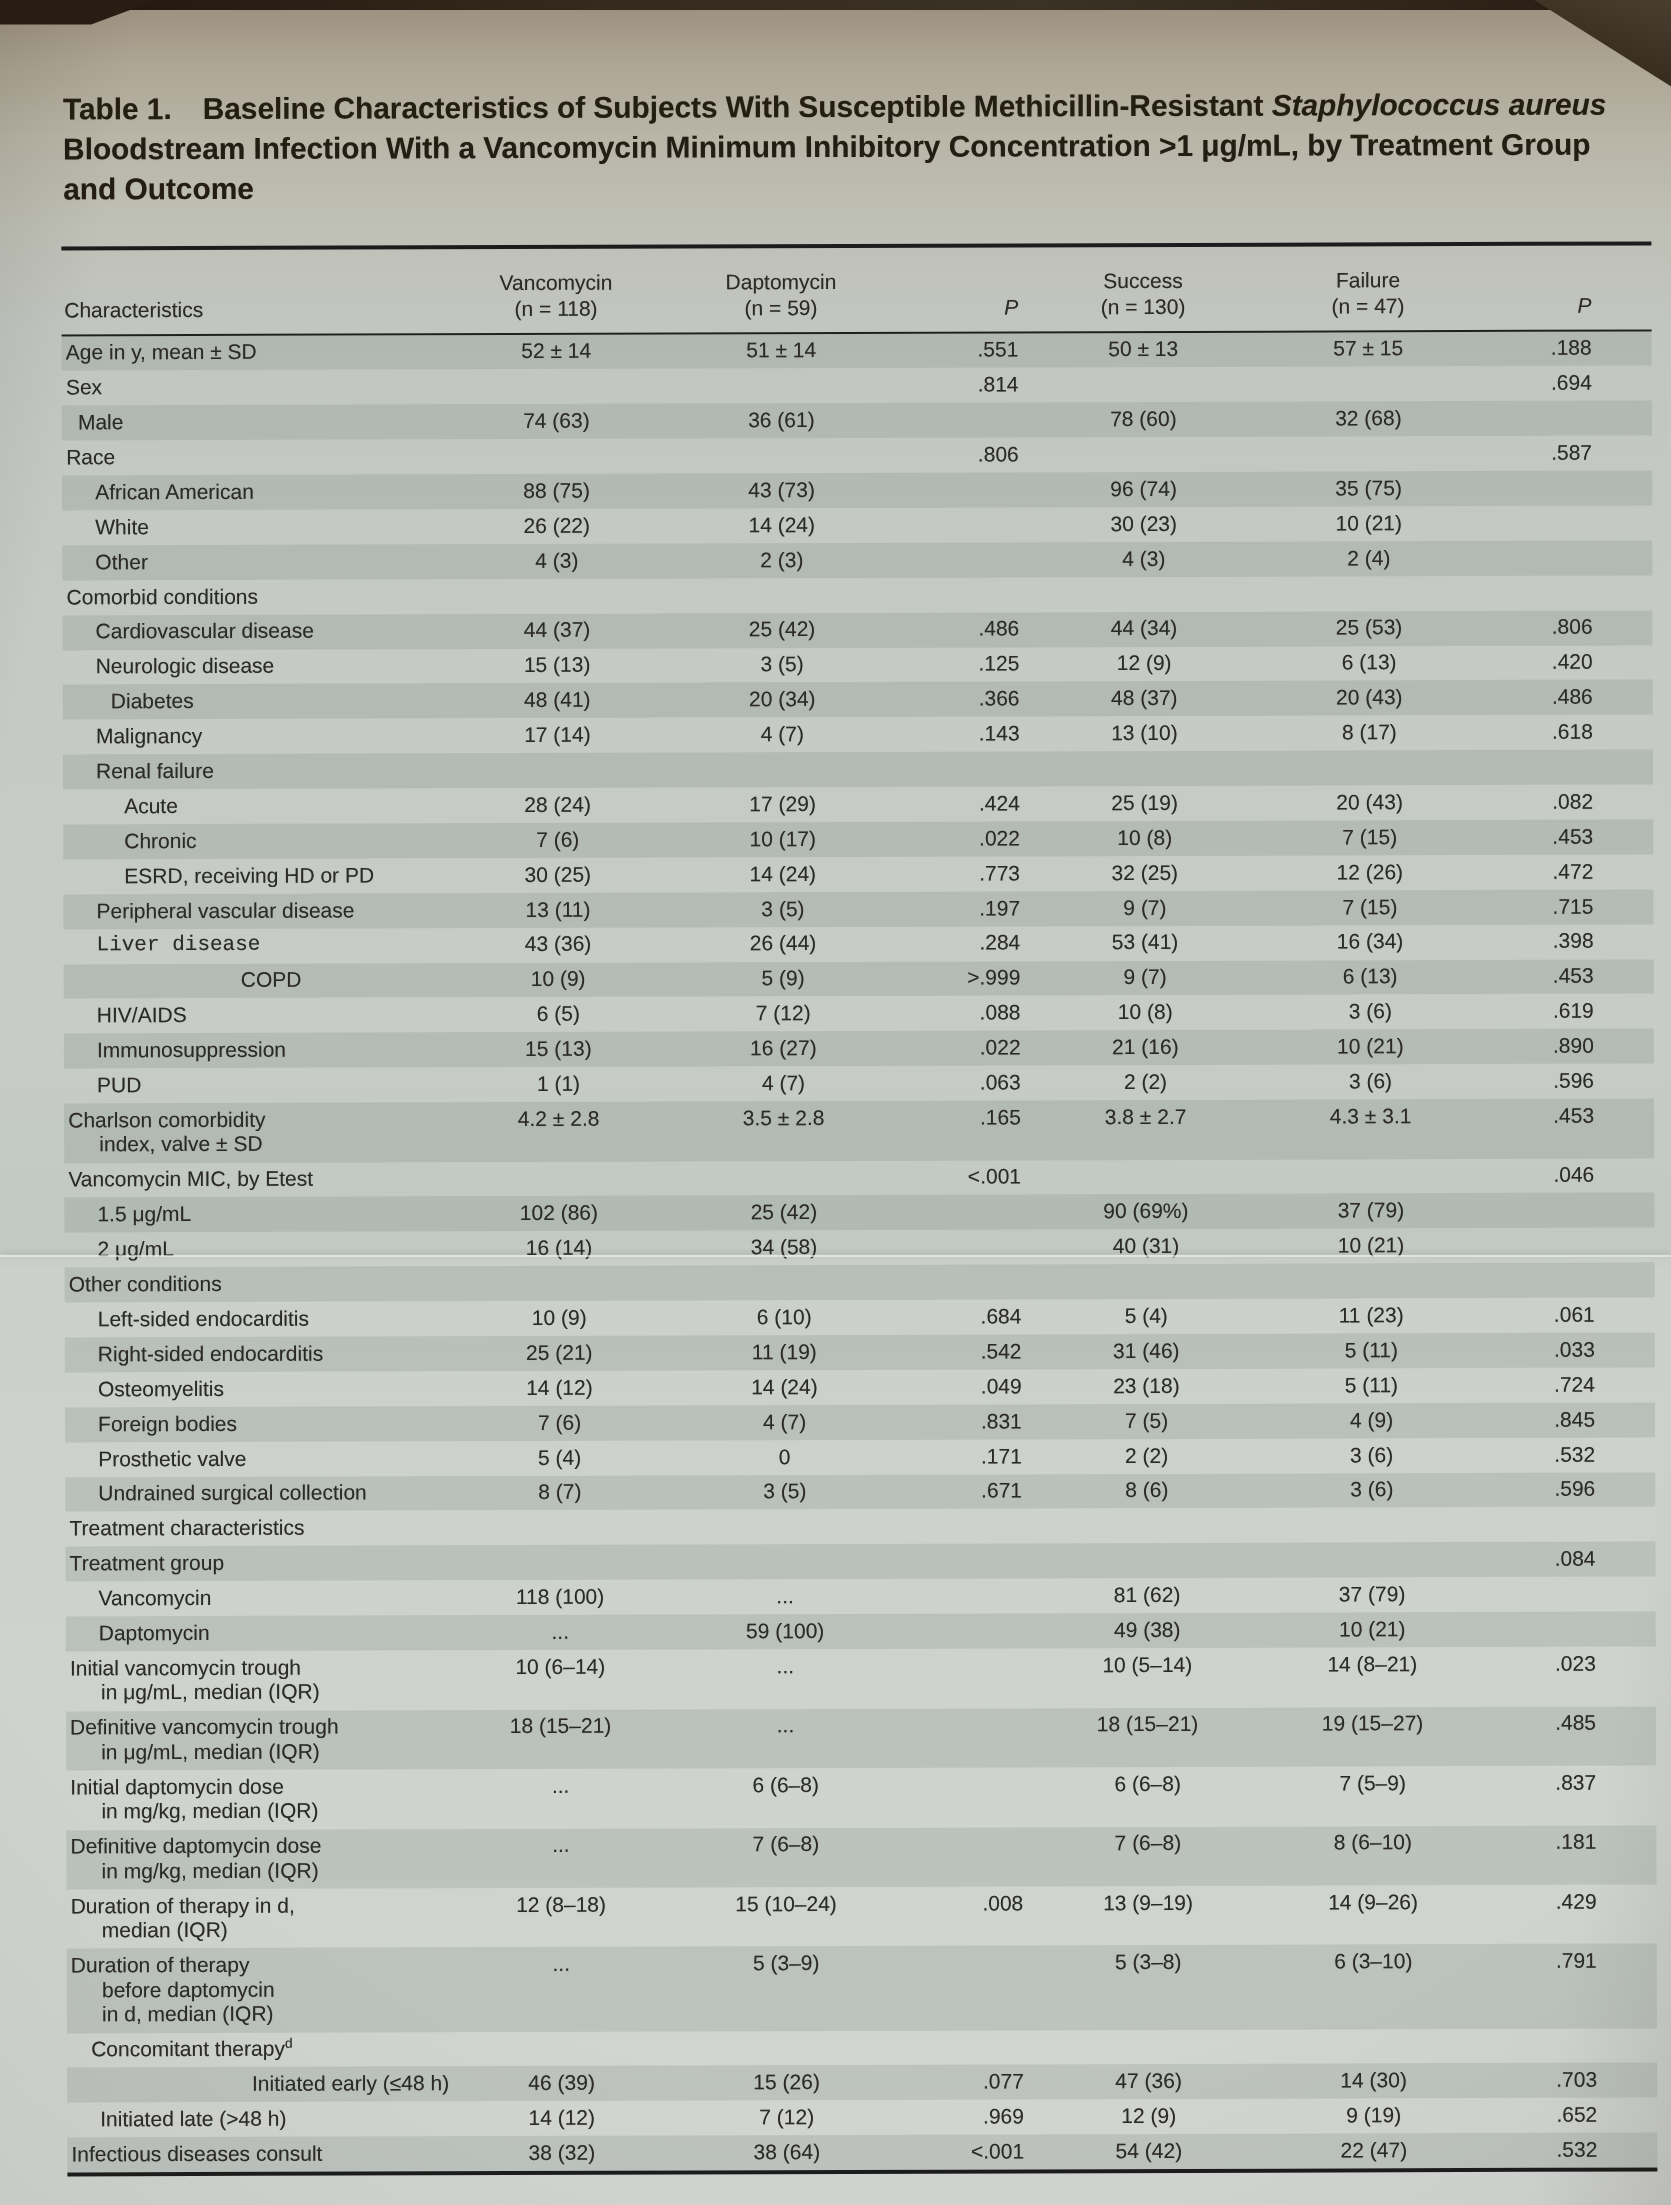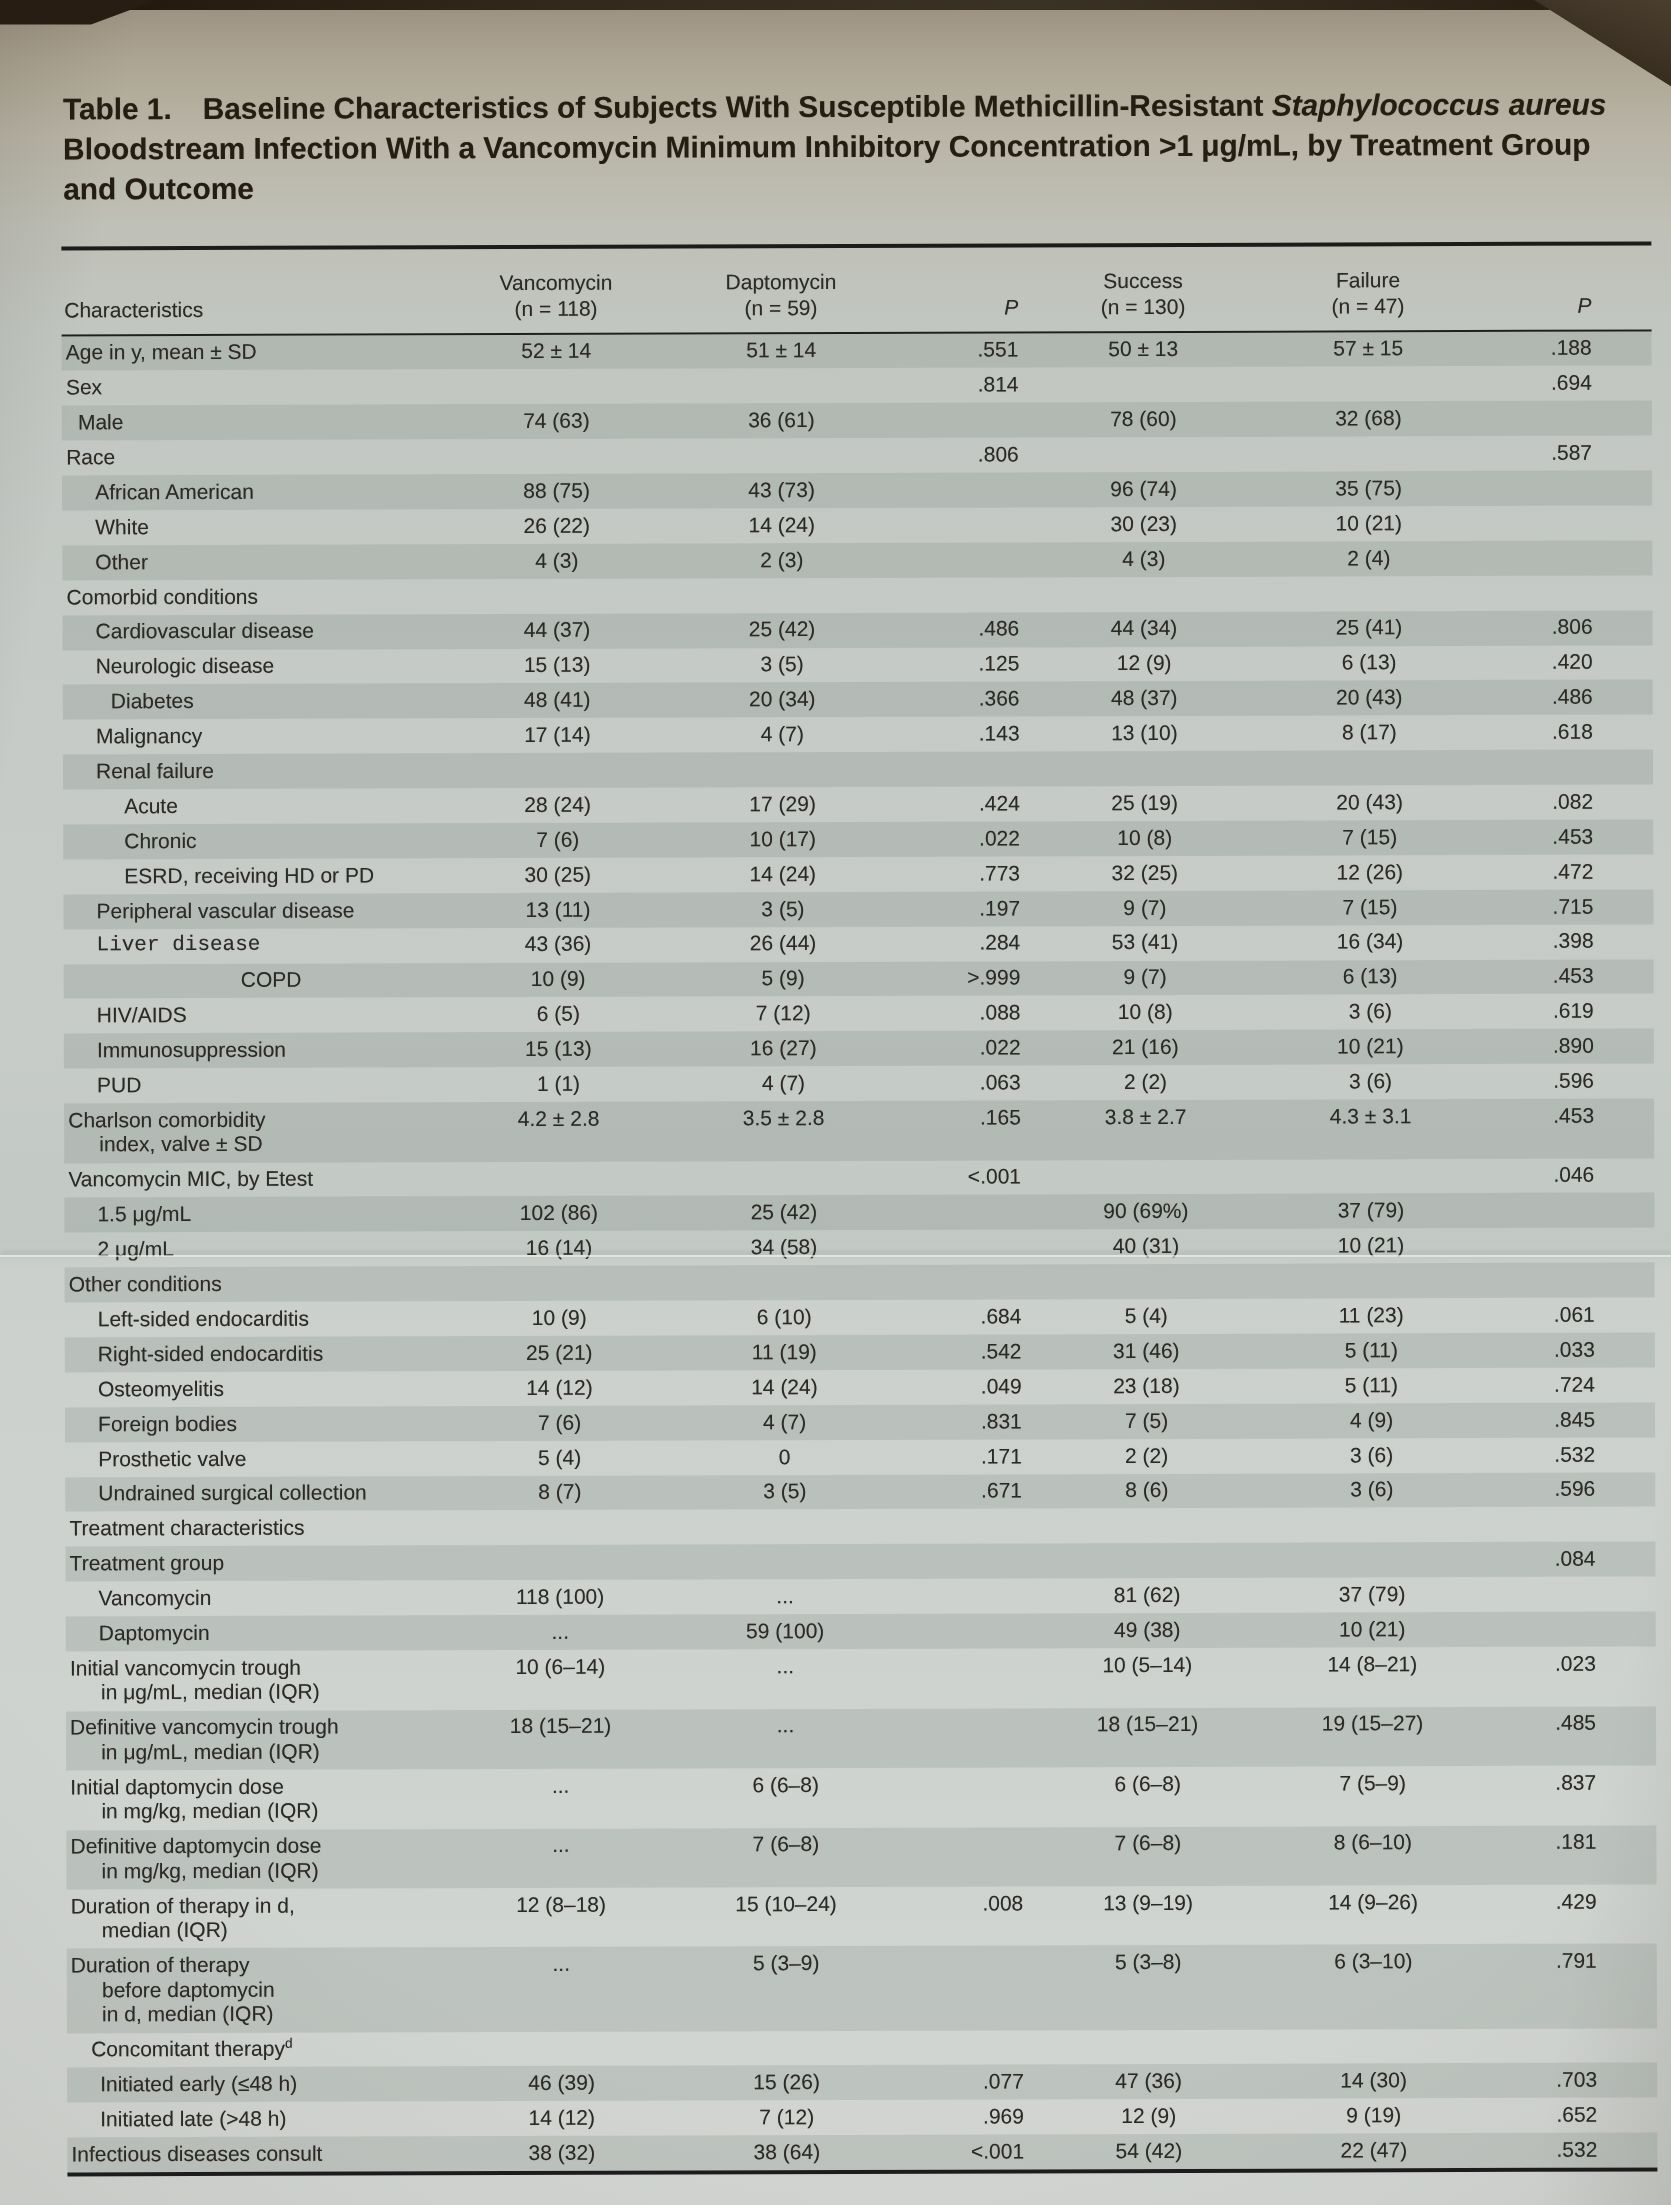--- a/index.html
+++ b/index.html
@@ -167,21 +167,21 @@
     <div class="cell val"></div>
     <div class="cell val"></div>
     <div class="cell pv p2"></div>
   </div>
         <div class="trow shaded">
     <div class="cell lbl" style="padding-left: 33px;"><span>Cardiovascular disease</span></div>
     <div class="cell val">44 (37)</div>
     <div class="cell val">25 (42)</div>
     <div class="cell pv">.486</div>
     <div class="cell val">44 (34)</div>
-    <div class="cell val">25 (41)</div>
+    <div class="cell val">25 (53)</div>
     <div class="cell pv p2">.806</div>
   </div>
         <div class="trow">
     <div class="cell lbl" style="padding-left: 33px;"><span>Neurologic disease</span></div>
     <div class="cell val">15 (13)</div>
     <div class="cell val">3 (5)</div>
     <div class="cell pv">.125</div>
     <div class="cell val">12 (9)</div>
     <div class="cell val">6 (13)</div>
     <div class="cell pv p2">.420</div>
@@ -486,21 +486,21 @@
         <div class="trow">
     <div class="cell lbl" style="padding-left: 4.1px; margin-left: 20px;"><span>Concomitant therapy</span><sup>d</sup></div>
     <div class="cell val"></div>
     <div class="cell val"></div>
     <div class="cell pv"></div>
     <div class="cell val"></div>
     <div class="cell val"></div>
     <div class="cell pv p2"></div>
   </div>
         <div class="trow shaded">
-    <div class="cell lbl" style="padding-left: 33px;"><span>Initiated early (≤48 h)</span></div>
+    <div class="cell lbl" style="padding-left: 33px; text-align: right;"><span>Initiated early (≤48 h)</span></div>
     <div class="cell val">46 (39)</div>
     <div class="cell val">15 (26)</div>
     <div class="cell pv">.077</div>
     <div class="cell val">47 (36)</div>
     <div class="cell val">14 (30)</div>
     <div class="cell pv p2">.703</div>
   </div>
         <div class="trow">
     <div class="cell lbl" style="padding-left: 33px;"><span>Initiated late (&gt;48 h)</span></div>
     <div class="cell val">14 (12)</div>

